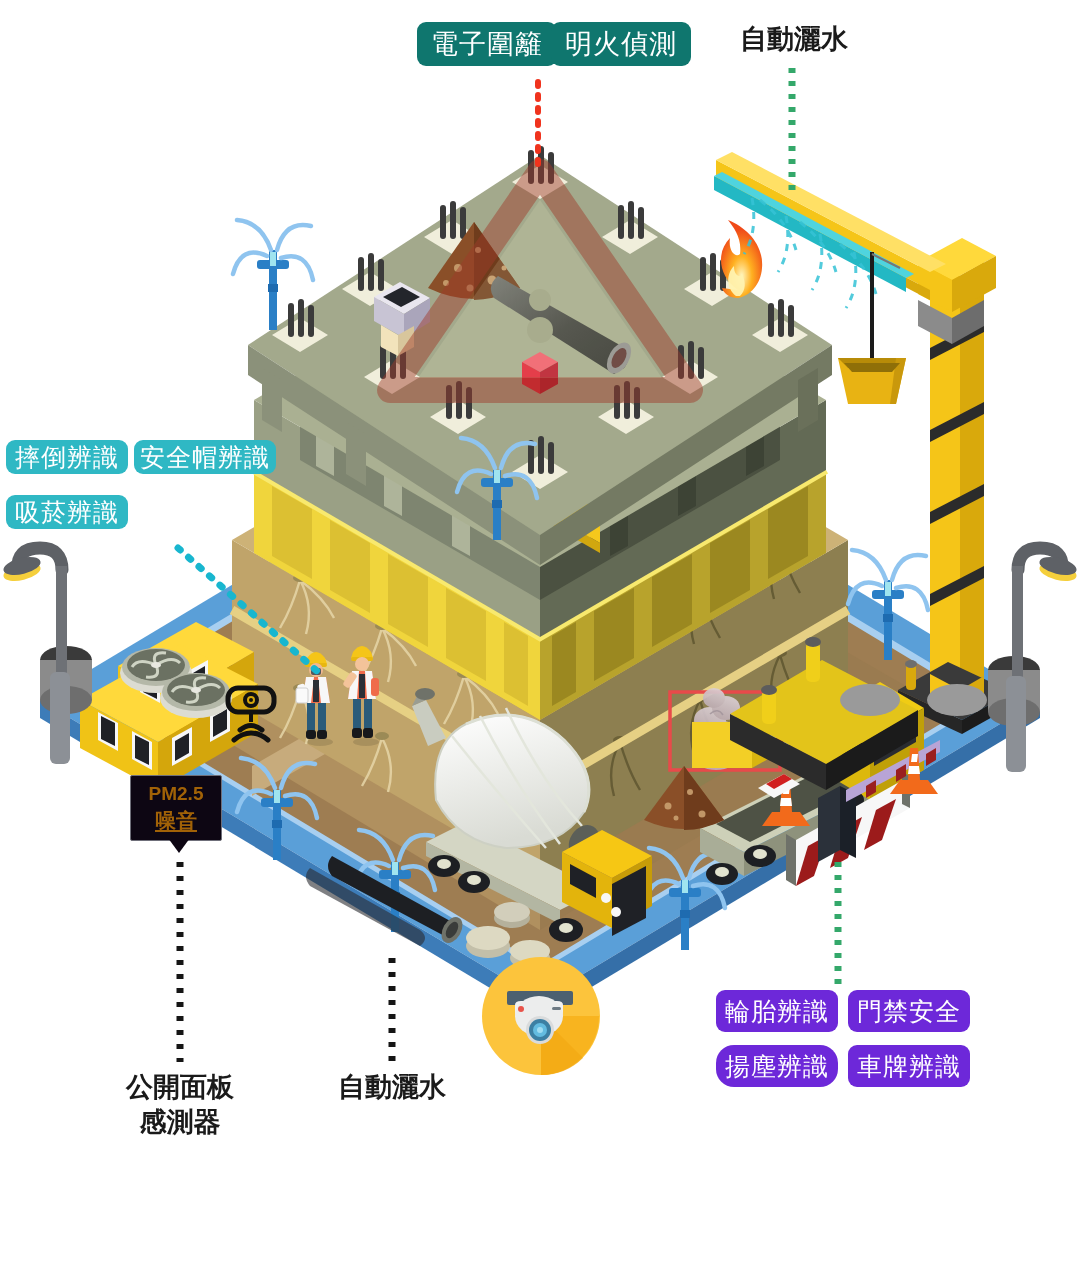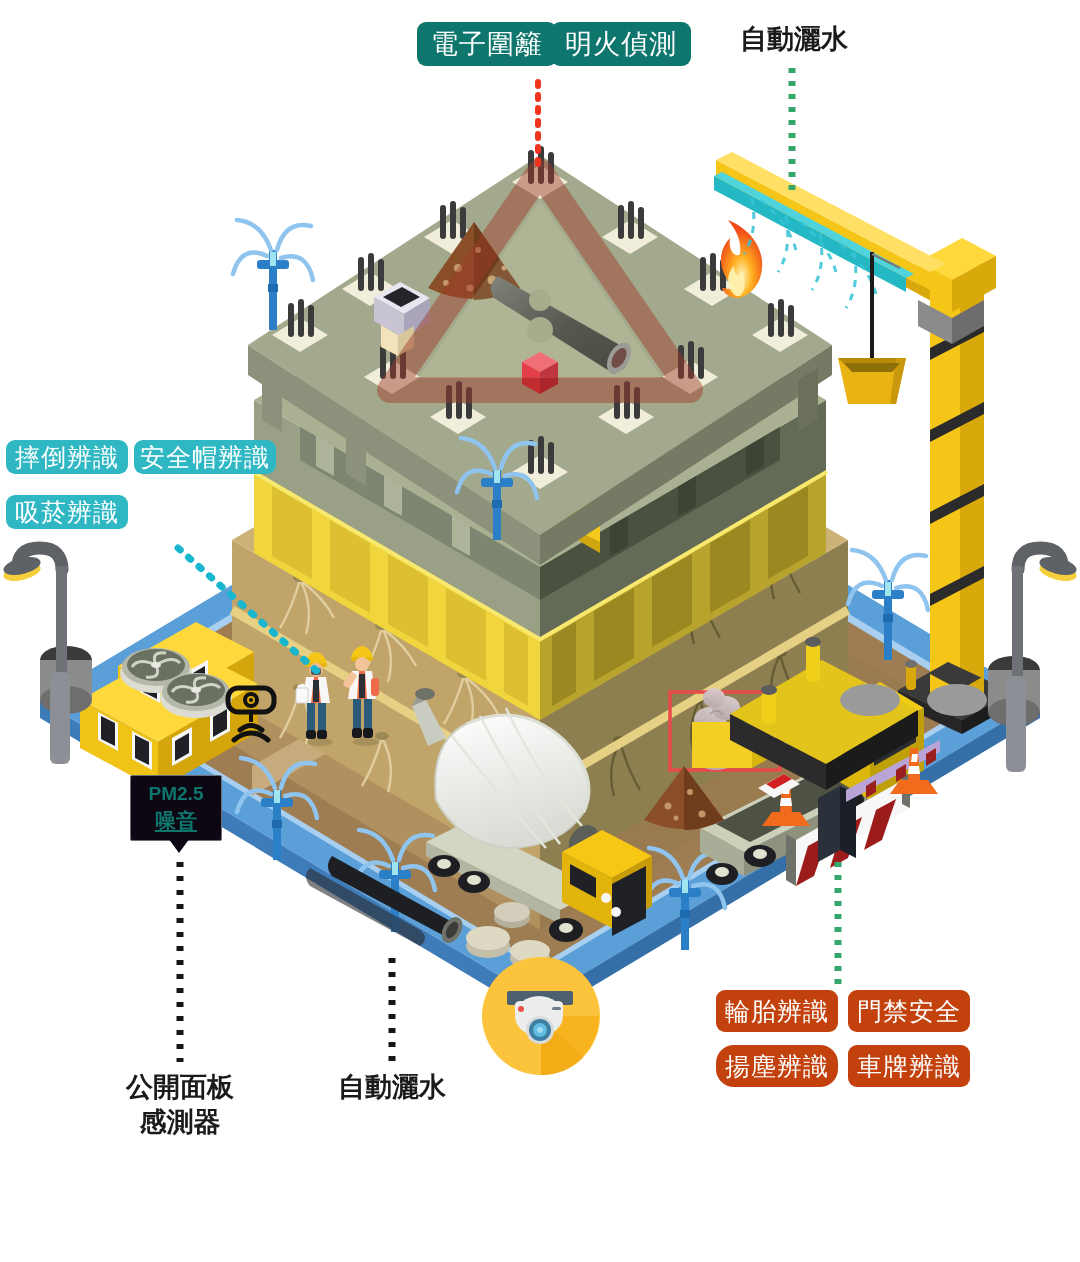--- a/index.html
+++ b/index.html
@@ -8,31 +8,31 @@
        font-family:"Liberation Sans","DejaVu Sans",sans-serif;}
   #stage{position:absolute;left:0;top:0;width:1080px;height:1262px;}
   #artlayer{position:absolute;left:0;top:0;width:1080px;height:1262px;}
 
   
   .badge{position:absolute;border-radius:9px;color:#fff;font-weight:400;
          display:flex;align-items:center;justify-content:center;
          letter-spacing:1px;white-space:nowrap;box-sizing:border-box;}
   .badge-red{background:#0f766e;font-size:27px;height:44px;padding:0 14px;border-radius:9px;}
   .badge-teal{background:#2fb8c4;font-size:25px;height:34px;padding:0 11px;border-radius:9px;}
-  .badge-green{background:#c2410c;font-size:25px;height:42px;padding:0 11px;border-radius:9px;}
+  .badge-green{background:#6d28d9;font-size:25px;height:42px;padding:0 11px;border-radius:9px;}
 
   
   .blacklabel{position:absolute;color:#1a1a1a;font-weight:bold;font-size:27px;
               text-align:center;line-height:1.28;white-space:nowrap;}
 
   
   #pm-bubble{position:absolute;left:130px;top:775px;width:90px;height:64px;
              background:#0d0613;border:1px solid #6f6f7a;border-radius:2px;
              display:flex;flex-direction:column;align-items:center;justify-content:center;}
-  #pm-bubble .pmline{color:#0f766e;font-weight:bold;font-size:19px;line-height:1.35;}
+  #pm-bubble .pmline{color:#a16207;font-weight:bold;font-size:19px;line-height:1.35;}
   #pm-bubble .pmline.sub{font-size:21px;text-decoration:underline;}
   #pm-tail{position:absolute;left:168px;top:838px;width:0;height:0;
            border-left:11px solid transparent;border-right:11px solid transparent;
            border-top:15px solid #0d0613;}
 </style>
 </head>
 <body>
 
 <div id="stage">
 

